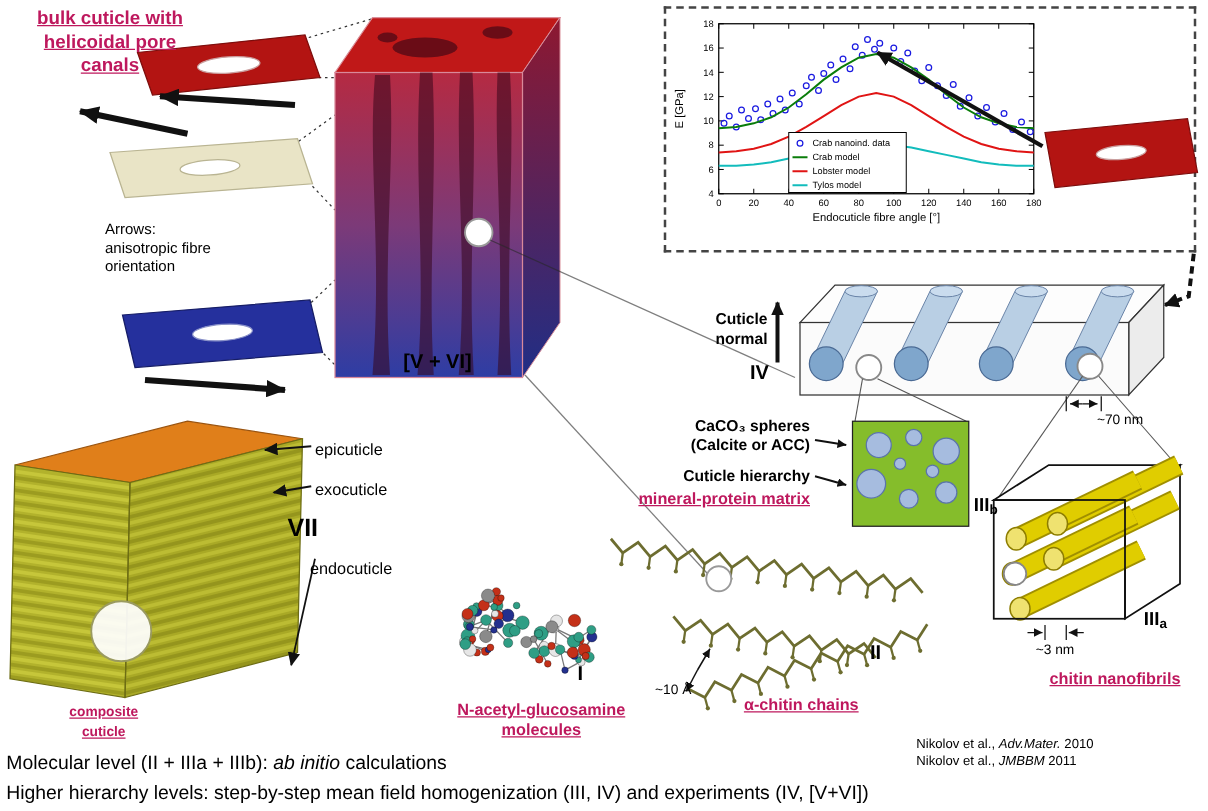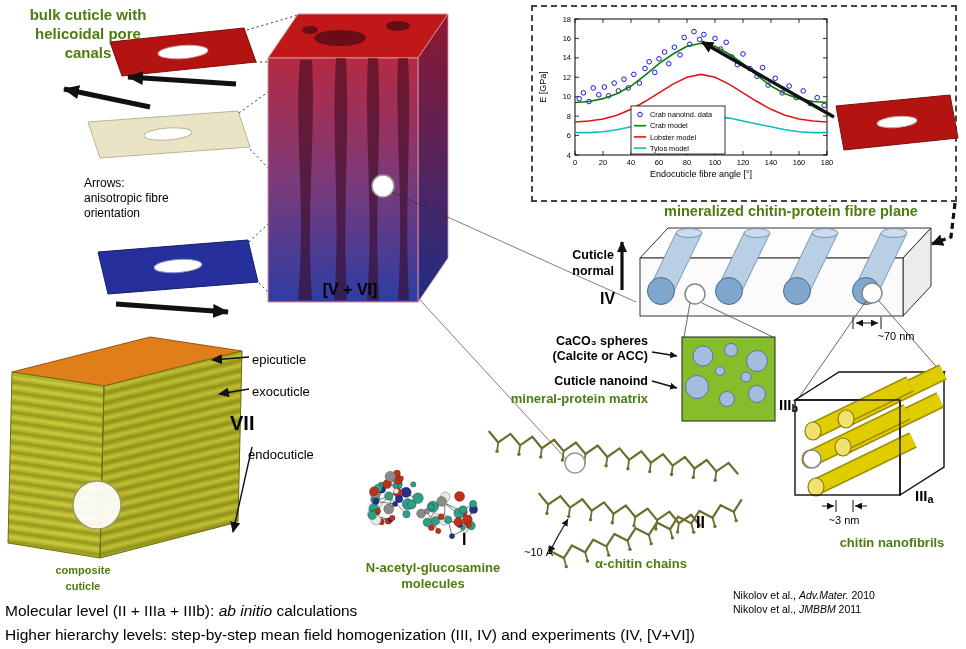--- a/index.html
+++ b/index.html
@@ -2,21 +2,21 @@
 <html><head>
 <meta charset="utf-8">
 <style>
   html,body{margin:0;padding:0;background:#fff;}
   #canvas{position:relative;width:966px;height:649px;background:#fff;overflow:hidden;
           font-family:"Liberation Sans",sans-serif;}
   #art,#overlay{position:absolute;left:0;top:0;}
   #art{z-index:1;}
   #overlay{z-index:4;pointer-events:none;}
   .lbl{position:absolute;z-index:2;color:#000;font-family:"Liberation Sans",sans-serif;}
-  .blue{color:#4d7c0f;}
+  .blue{color:#be185d;text-decoration:underline;}
   .bold{font-weight:bold;}
   .ml{white-space:pre-line;}
   .ctr{text-align:center;}
   .rt{text-align:right;}
   .sub{font-size:0.72em;position:relative;top:2px;}
   #inset{position:absolute;left:531px;top:5px;width:426px;height:197px;border:2px dashed #444;
          background:#fff;box-sizing:border-box;z-index:3;}
   #chart-svg{position:absolute;left:2px;top:2px;}
   #chart-svg text{font-family:"Liberation Sans",sans-serif;fill:#000;}
 </style>
@@ -595,33 +595,32 @@
         <text x="115" y="119.3" font-size="7.3">Crab model</text>
         <line x1="99" y1="127.9" x2="111" y2="127.9" stroke="#e01414" stroke-width="1.6"></line>
         <text x="115" y="130.5" font-size="7.3">Lobster model</text>
         <line x1="99" y1="139.1" x2="111" y2="139.1" stroke="#12bcbc" stroke-width="1.6"></line>
         <text x="115" y="141.7" font-size="7.3">Tylos model</text>
         <text x="166" y="168" font-size="9" text-anchor="middle">Endocuticle fibre angle [°]</text>
         <text x="11" y="78" font-size="9" text-anchor="middle" transform="rotate(-90 11 78)">E [GPa]</text>
       </svg>
   </div>
 
-  <div class="lbl blue bold ctr" style="left:636px;top:203px;width:310px;font-size:14.5px">mineralized chitin-protein fibre plane</div>
 
   <div class="lbl bold ml rt" style="left:550px;top:247px;width:64px;font-size:12.5px;line-height:16px">Cuticle
 normal</div>
 
   <div class="lbl bold" style="left:600px;top:290px;font-size:16px">IV</div>
 
   <div class="lbl ctr" style="left:866px;top:330px;width:60px;font-size:11px">~70 nm</div>
 
   <div class="lbl bold ml rt" style="left:500px;top:334px;width:148px;font-size:12.5px;line-height:15px">CaCO₃ spheres
 (Calcite or ACC)</div>
 
-  <div class="lbl bold rt" style="left:500px;top:374px;width:148px;font-size:12.5px">Cuticle nanoind</div>
+  <div class="lbl bold rt" style="left:500px;top:374px;width:148px;font-size:12.5px">Cuticle hierarchy</div>
 
   <div class="lbl blue bold rt" style="left:470px;top:391px;width:178px;font-size:13px">mineral-protein matrix</div>
 
   <div class="lbl bold" style="left:779px;top:396px;font-size:15px"><span>III</span><span class="sub">b</span></div>
 
   <div class="lbl bold" style="left:915px;top:487px;font-size:15px"><span>III</span><span class="sub">a</span></div>
 
   <div class="lbl ctr" style="left:814px;top:514px;width:60px;font-size:11px">~3 nm</div>
 
   <div class="lbl blue bold ctr" style="left:818px;top:535px;width:148px;font-size:13px">chitin nanofibrils</div>

